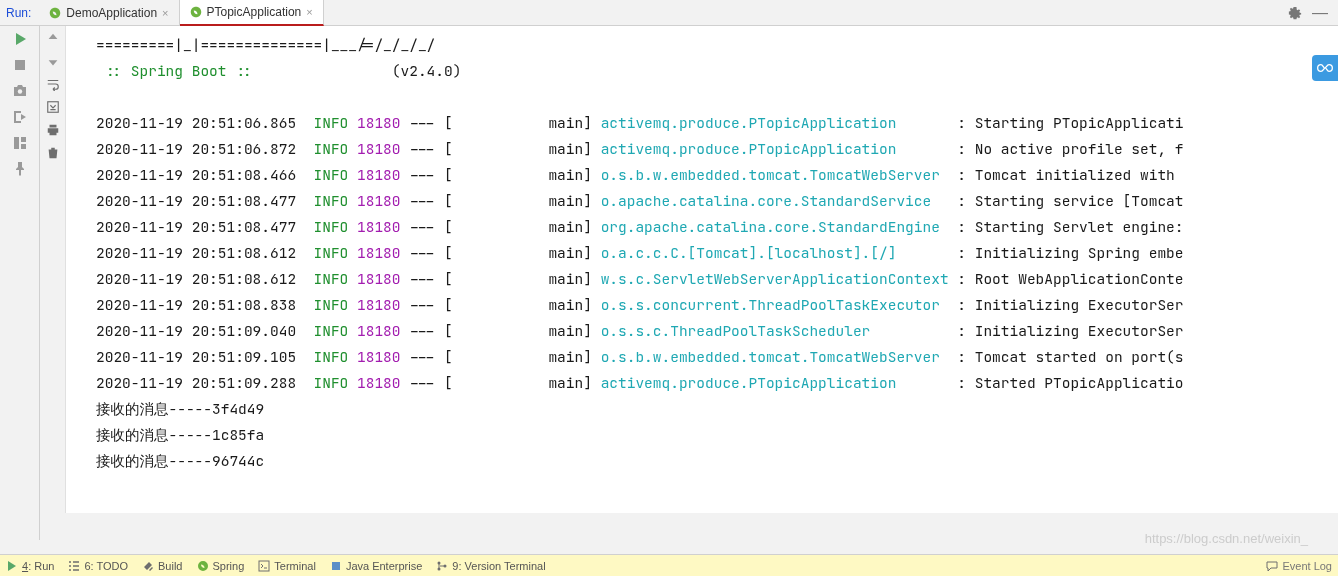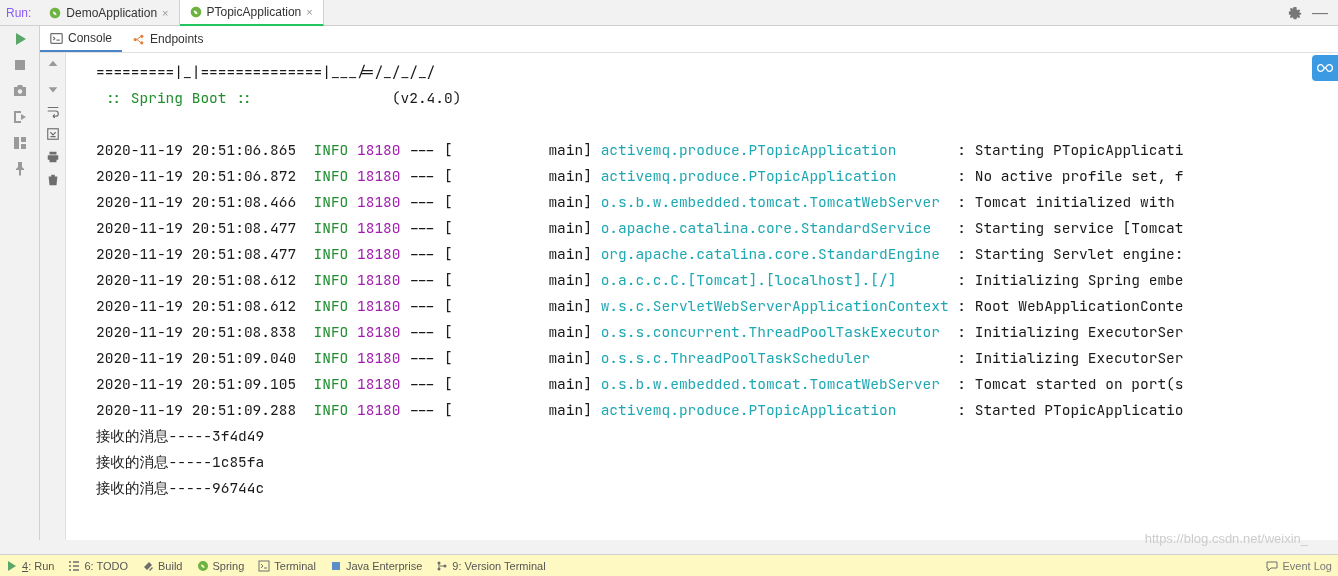--- a/index.html
+++ b/index.html
@@ -14,31 +14,31 @@
       position: relative;
     }
     .topbar {
       height: 26px;
       background: #f2f2f2;
       border-bottom: 1px solid #d0d0d0;
       display: flex;
       align-items: center;
       padding-left: 6px;
     }
-    .run-label { color: #8b5cf6; margin-right: 8px; }
+    .run-label { color: #1d4ed8; margin-right: 8px; }
     .run-tabs { display: flex; height: 100%; align-items: stretch; }
     .run-tab {
       display: flex; align-items: center;
       padding: 0 10px;
       border-right: 1px solid #d0d0d0;
       cursor: pointer;
       gap: 5px;
       font-size: 12px;
     }
-    .run-tab.active { background: #fff; border-bottom: 2px solid #22c55e; margin-bottom: -1px; }
+    .run-tab.active { background: #fff; border-bottom: 2px solid #b91c1c; margin-bottom: -1px; }
     .leaf-icon { width: 12px; height: 12px; }
     .tab-close { color: #999; font-size: 11px; }
     .top-right { margin-left: auto; display: flex; align-items: center; gap: 10px; padding-right: 10px; color: #777; }
     .gear-icon, .minimize-icon { width: 14px; height: 14px; cursor: pointer; fill: #777; }
 
     .sub-toolbar {
       height: 27px; background: #fff;
       border-bottom: 1px solid #e0e0e0;
       display: flex; align-items: center;
       margin-left: 40px;
@@ -158,38 +158,20 @@
         <rect x="9" y="2" width="5" height="5" fill="#9a9a9a"></rect>
         <rect x="9" y="9" width="5" height="5" fill="#9a9a9a"></rect>
       </svg>
     <svg viewBox="0 0 16 16">
         <path fill="#9a9a9a" d="M6 1h4v5l2 2v1H9v5l-1 1-1-1V9H4V8l2-2z"></path>
       </svg>
   </div>
 
   <div style="flex:1;display:flex;flex-direction:column;">
 
-    <div class="sub-toolbar" style="margin-left:0;">
-      <div class="sub-tab active">
-        <svg class="sub-icon" viewBox="0 0 16 16">
-            <rect x="1" y="2" width="14" height="12" rx="1" fill="none" stroke="#6e6e6e" stroke-width="1.5"></rect>
-            <path d="M4 6l2 2-2 2M8 10h4" stroke="#6e6e6e" stroke-width="1.5" fill="none"></path>
-          </svg>
-        <span>Console</span>
-      </div>
-      <div class="sub-tab">
-        <svg class="sub-icon" viewBox="0 0 16 16">
-            <circle cx="4" cy="8" r="2" fill="#e27d3a"></circle>
-            <circle cx="12" cy="4" r="2" fill="#e27d3a"></circle>
-            <circle cx="12" cy="12" r="2" fill="#e27d3a"></circle>
-            <path d="M6 8l4-3M6 8l4 3" stroke="#e27d3a" stroke-width="1.2"></path>
-          </svg>
-        <span>Endpoints</span>
-      </div>
-    </div>
 
     <div class="main-area" style="height:487px;">
       <div class="second-gutter">
         <svg viewBox="0 0 16 16">
             <path d="M8 3l5 6H3z" fill="#9a9a9a"></path>
           </svg>
         <svg viewBox="0 0 16 16">
             <path d="M8 13L3 7h10z" fill="#9a9a9a"></path>
           </svg>
         <svg viewBox="0 0 16 16">

